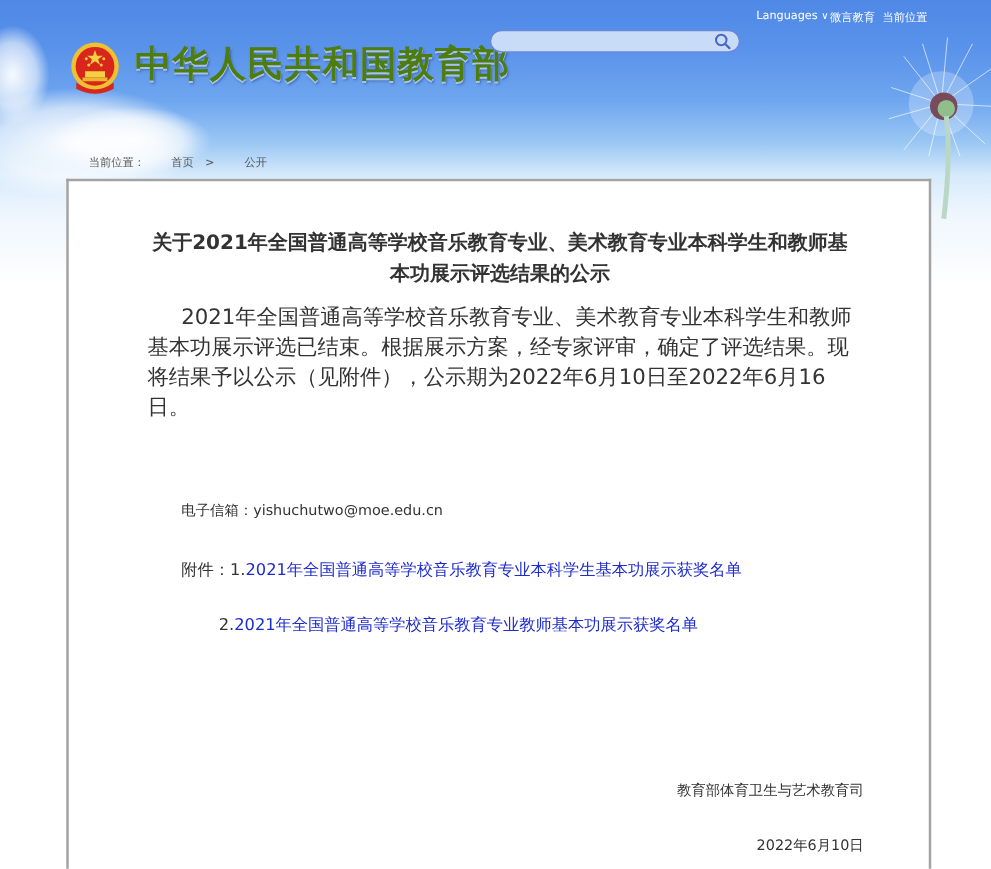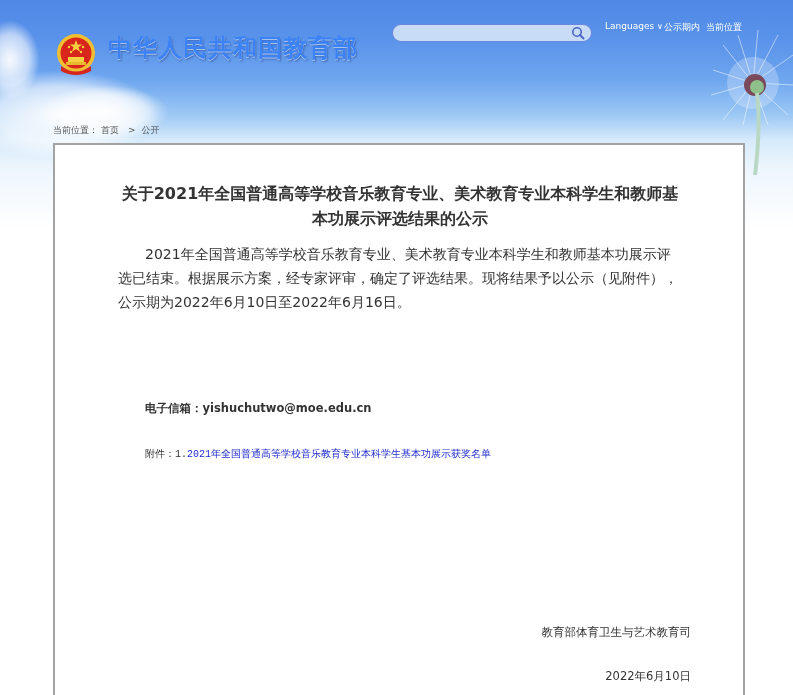--- a/index.html
+++ b/index.html
@@ -4,40 +4,40 @@
 <style>
   html, body { margin:0; padding:0; }
   body {
     width:793px; height:695px; overflow:hidden; position:relative;
     font-family: "DejaVu Sans", "Liberation Sans", sans-serif;
     background: linear-gradient(180deg, #4f88e6 0px, #5a93ea 40px, #6ea6ef 80px, #9cc8f4 115px, #d6eafb 140px, #eef6fd 170px, #ffffff 230px);
   }
   .cloud { position:absolute; border-radius:50%; background: radial-gradient(ellipse at center, rgba(255,255,255,0.95) 0%, rgba(255,255,255,0.6) 45%, rgba(255,255,255,0) 70%); }
   .header { position:absolute; left:0; top:0; width:793px; height:140px; }
   .emblem { position:absolute; left:55px; top:33px; width:42px; height:44px; }
-  .site-title-cn { position:absolute; left:108px; top:32px; font-size:24px; font-weight:bold; color:#3b82f6; letter-spacing:1px; text-shadow: 0 1px 0 #a9c3e8, 1px 2px 2px rgba(40,70,140,0.55); }
+  .site-title-cn { position:absolute; left:108px; top:32px; font-size:29px; font-weight:bold; color:#4d7c0f; letter-spacing:1px; text-shadow: 0 1px 0 #a9c3e8, 1px 2px 2px rgba(40,70,140,0.55); }
   .site-title-en { position:absolute; left:110px; top:68px; font-size:10.5px; color:#ffffff; text-shadow: 1px 1px 1px rgba(30,60,130,0.6); letter-spacing:0.1px; }
   .search-box { position:absolute; left:392px; top:24px; width:200px; height:18px; border-radius:10px; background:#c9dcf7; border:1.5px solid #6c86dc; box-sizing:border-box; }
   .search-input { position:absolute; left:8px; top:1px; width:165px; height:14px; border:none; background:transparent; outline:none; font-size:11px; }
   .search-icon { position:absolute; right:6px; top:1px; width:14px; height:14px; }
-  .topnav { position:absolute; top:21px; font-size:9px; color:#ffffff; }
+  .topnav { position:absolute; top:8px; font-size:9px; color:#ffffff; }
   .lang { left:605px; }
   .weixin { left:664px; }
   .wza { left:706px; }
   .dandelion { position:absolute; right:0; top:25px; width:110px; height:160px; }
   .breadcrumb { position:absolute; left:53px; top:124px; font-size:9px; color:#555; }
-  .breadcrumb span { margin-right:3px; }
+  .breadcrumb span { margin-right:3px;margin-left:18px; }
   .bc-sep { margin:0 6px !important; }
   .content { position:absolute; left:53px; top:143px; width:692px; height:560px; background:#ffffff; border:2px solid #a3a3a3; border-bottom:none; box-sizing:border-box; }
   .article-title { position:absolute; left:60px; top:36px; width:570px; text-align:center; font-size:16px; font-weight:bold; color:#333; line-height:25px; }
-  .para { position:absolute; left:63px; width:566px; font-size:14px; color:#333; line-height:24px; text-indent:27px; }
+  .para { position:absolute; left:63px; width:566px; font-size:17px; color:#333; line-height:24px; text-indent:27px; }
   .p1 { top:97px; }
   .p2 { top:167px; }
-  .email { position:absolute; left:90px; top:256px; font-size:11.5px; color:#333;font-weight:bold; }
-  .att { position:absolute; font-size:10px; color:#333;font-family:Liberation Mono, monospace; }
+  .email { position:absolute; left:90px; top:256px; font-size:11.5px; color:#333; }
+  .att { position:absolute; font-size:13px; color:#333; }
   .att a { color:#1f2ccc; text-decoration:none; }
   .att1 { left:90px; top:302px; }
   .att2 { left:120px; top:346px; }
   .att3 { left:120px; top:390px; }
   .att4 { left:120px; top:434px; }
   .sign { position:absolute; right:52px; top:480px; font-size:11.5px; color:#333; }
   .date { position:absolute; right:52px; top:524px; font-size:11.5px; color:#333;margin-left:14px; }
 </style>
 </head>
 <body>
@@ -67,21 +67,21 @@
     <svg class="search-icon" viewBox="0 0 14 14">
       <circle cx="6" cy="6" r="4.2" fill="none" stroke="#4a63c8" stroke-width="1.6"></circle>
       <line x1="9" y1="9" x2="12.5" y2="12.5" stroke="#4a63c8" stroke-width="1.8" stroke-linecap="round"></line>
     </svg>
   </div>
 
   <div class="topnav lang">
     <span>Languages</span>
     <span style="font-size:8px;">∨</span>
   </div>
-  <div class="topnav weixin">公示期内</div>
+  <div class="topnav weixin">微言教育</div>
   <div class="topnav wza">当前位置</div>
 
   <svg class="dandelion" viewBox="0 0 110 160">
     <g stroke="rgba(255,255,255,0.85)" stroke-width="0.6">
       <line x1="70" y1="58" x2="40" y2="20"></line>
         <line x1="70" y1="58" x2="55" y2="10"></line>
       <line x1="70" y1="58" x2="75" y2="5"></line>
         <line x1="70" y1="58" x2="95" y2="10"></line>
       <line x1="70" y1="58" x2="110" y2="30"></line>
         <line x1="70" y1="58" x2="30" y2="45"></line>
@@ -108,16 +108,19 @@
 
   <div class="para p1">2021年全国普通高等学校音乐教育专业、美术教育专业本科学生和教师基本功展示评选已结束。根据展示方案，经专家评审，确定了评选结果。现将结果予以公示（见附件），公示期为2022年6月10日至2022年6月16日。</div>
 
   <div class="email">
     <span>电子信箱：</span><span>yishuchutwo@moe.edu.cn</span>
   </div>
 
   <div class="att att1">
     <span>附件：</span><span>1.</span><a>2021年全国普通高等学校音乐教育专业本科学生基本功展示获奖名单</a>
   </div>
+  <div class="att att2">
+    <span>2.</span><a>2021年全国普通高等学校音乐教育专业教师基本功展示获奖名单</a>
+  </div>
 
   <div class="sign">教育部体育卫生与艺术教育司</div>
   <div class="date">2022年6月10日</div>
 </div>
 
 </body></html>

